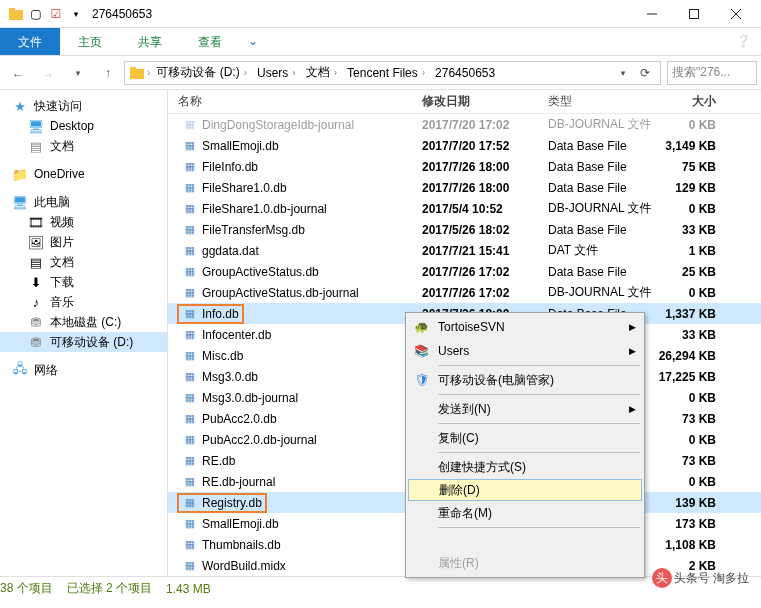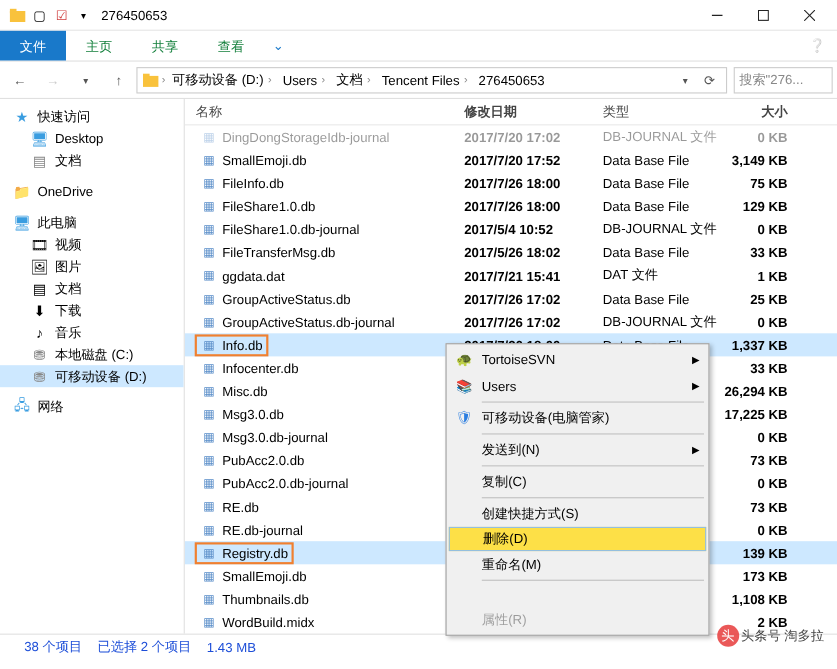--- a/index.html
+++ b/index.html
@@ -46,27 +46,27 @@
 .col-size { width: 70px; display: flex; align-items: center; justify-content: flex-end; padding-right: 8px; font-weight: bold; }
 .files { overflow: hidden; }
 .frow { display: flex; height: 21px; align-items: center; }
 .frow .col-name { display: flex; align-items: center; gap: 4px; padding-left: 14px; }
 .frow.highlight-sel { background: #cde8ff; position: relative; }
 .file-icon { width: 16px; height: 16px; display: inline-flex; align-items: center; justify-content: center; color: #5a8ec9; font-size: 11px; }
 .hl-box { border: 2px solid #f08030; padding: 0 3px; margin-left: -5px; display: inline-flex; align-items: center; gap: 4px; }
 
 .ctxmenu { position: absolute; left: 405px; top: 312px; width: 240px; background: #f0f0f0; border: 1px solid #a0a0a0; box-shadow: 2px 2px 4px rgba(0,0,0,0.25); padding: 2px; }
 .ctx-item { display: flex; align-items: center; height: 24px; padding: 0 6px 0 30px; position: relative; }
-.ctx-item.hover { background: #fde047; border: 1px solid #94bfde; height: 22px; }
+.ctx-item.hover { background: #fef9c3; border: 1px solid #94bfde; height: 22px; }
 .ctx-item .ci-icon { position: absolute; left: 5px; width: 18px; height: 18px; display: flex; align-items: center; justify-content: center; }
 .ctx-item .ci-arrow { margin-left: auto; font-size: 9px; }
 .ctx-sep { height: 1px; background: #c0c0c0; margin: 2px 2px 2px 30px; }
 .ctx-del { border: 2px solid #f08030; }
 
-.statusbar { height: 24px; border-top: 1px solid #e0e0e0; display: flex; align-items: center; padding: 0 22px; gap: 14px; color: #1d4ed8; }
+.statusbar { height: 24px; border-top: 1px solid #e0e0e0; display: flex; align-items: center; padding: 0 0; gap: 14px; color: #4d7c0f; }
 
 .watermark { position: absolute; right: 12px; bottom: 20px; font-size: 18px; color: #333; font-weight: 500; opacity: 0.9; }
 .watermark .wm-logo { display: inline-block; width: 20px; height: 20px; border-radius: 50%; background: #e84646; color: #fff; font-size: 12px; text-align: center; line-height: 20px; margin-right: 2px; }
 
 svg { display: block; }
 </style>
 </head>
 <body>
 
 <div class="titlebar">

